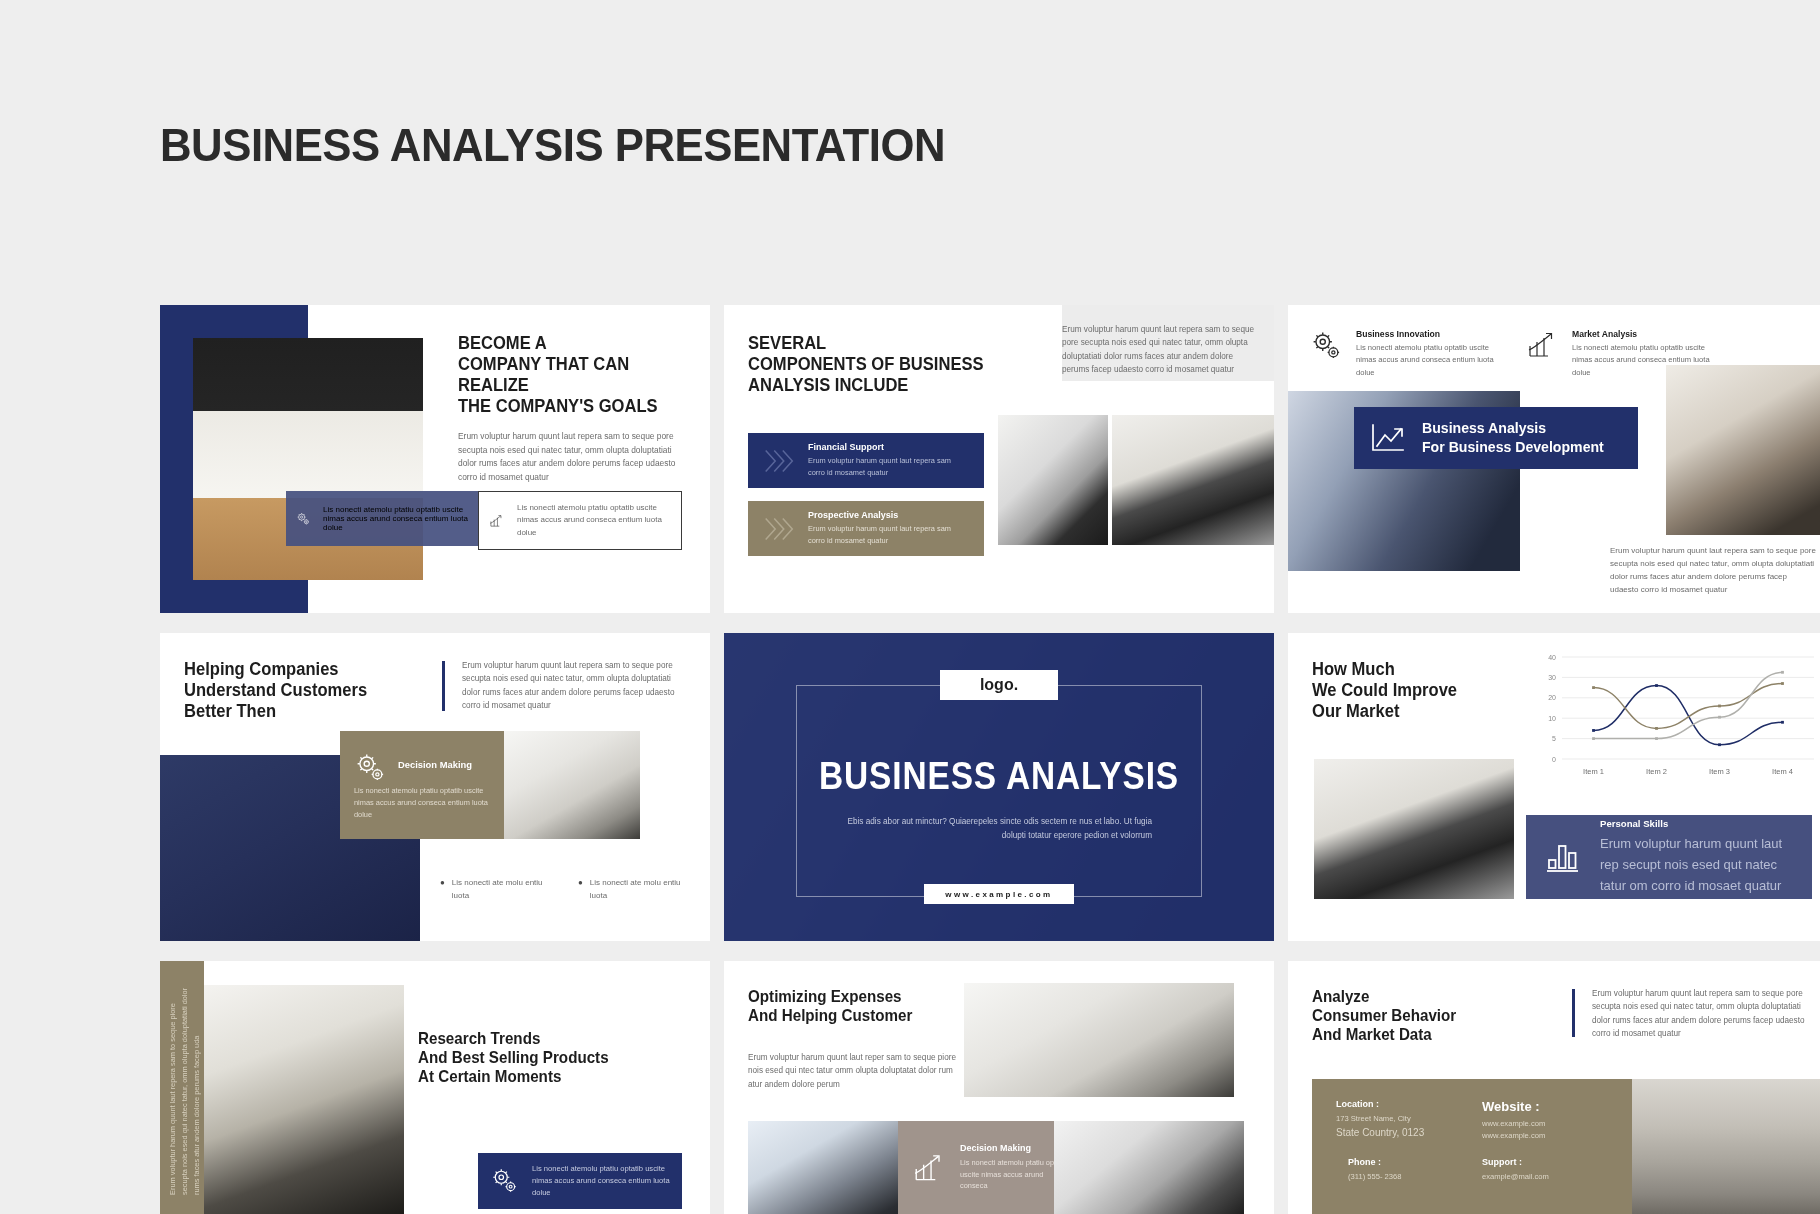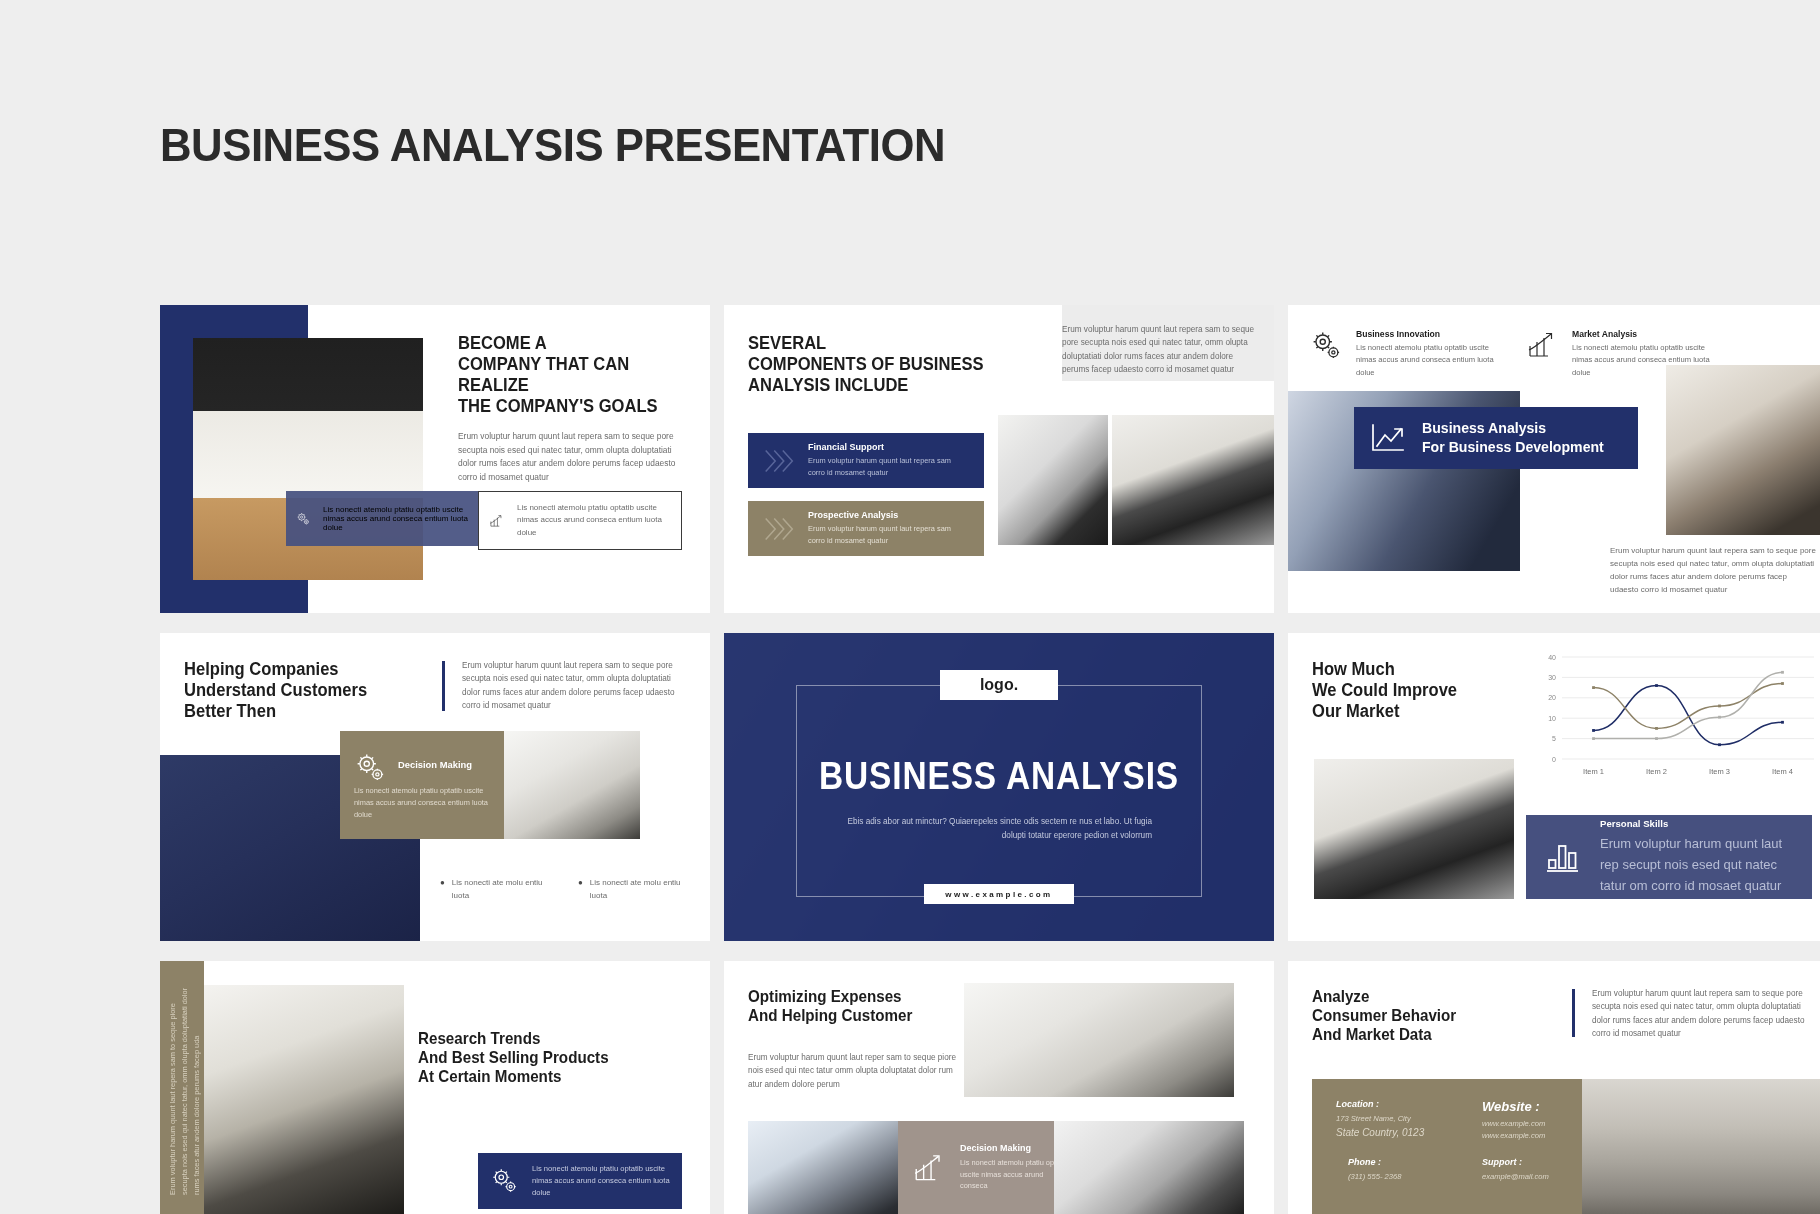--- a/index.html
+++ b/index.html
@@ -381,21 +381,21 @@
 
 <div class="slide r3 c3">
   <div class="hdg" style="position:absolute;left:24px;top:26px;width:240px;font-size:16.5px;">
     <div>Analyze</div>
     <div>Consumer Behavior</div>
     <div>And Market Data</div>
   </div>
   <div style="position:absolute;left:284px;top:28px;width:2.5px;height:48px;background:#22306b;"></div>
   <div class="body-txt" style="position:absolute;left:304px;top:26px;width:214px;font-size:8.2px;">Erum voluptur harum quunt laut repera sam to seque pore secupta nois esed qui natec tatur, omm olupta doluptatiati dolor rums faces atur andem dolore perums facep udaesto corro id mosamet quatur</div>
   <div class="photo ph-stairs" style="left:280px;top:118px;width:270px;height:135px;"></div>
-  <div style="position:absolute;left:24px;top:118px;width:270px;height:135px;background:#8d8267;font-style:italic;">
+  <div style="position:absolute;left:24px;top:118px;width:320px;height:135px;background:#8d8267;">
     <div style="position:absolute;left:24px;top:20px;width:120px;">
       <div style="color:#fff;font-size:9px;font-weight:bold;">Location :</div>
       <div style="color:#ded8c9;font-size:7.6px;line-height:1.62;margin-top:4px;">173 Street Name, City</div>
       <div style="color:#ded8c9;font-size:10px;line-height:1.62;">State Country, 0123</div>
     </div>
     <div style="position:absolute;left:170px;top:20px;width:120px;">
       <div style="color:#fff;font-size:13px;font-weight:bold;">Website :</div>
       <div style="color:#ded8c9;font-size:7.6px;line-height:1.62;margin-top:4px;">www.example.com</div>
       <div style="color:#ded8c9;font-size:7.6px;line-height:1.62;">www.example.com</div>
     </div>

